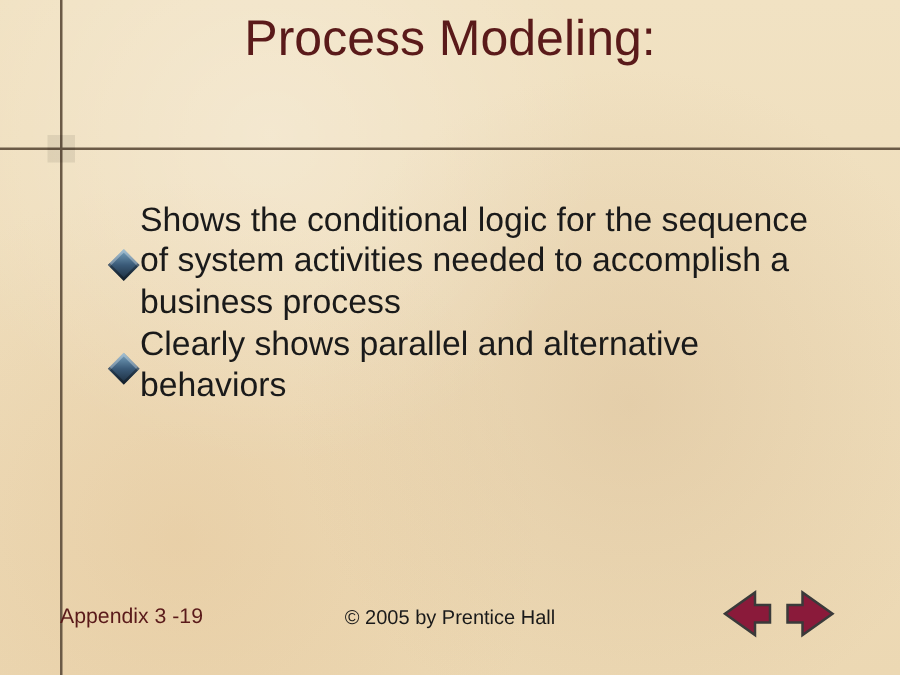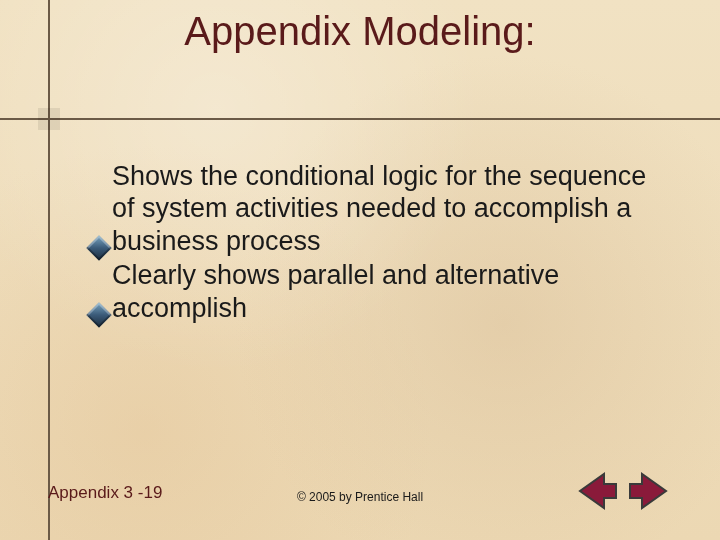--- a/index.html
+++ b/index.html
@@ -54,21 +54,21 @@
     background: rgba(0,0,0,0.08);
   }
   .content {
     position: absolute;
     left: 90px;
     top: 160px;
     width: 580px;
   }
   .bullet {
     display: flex;
-    align-items: flex-end;
+    align-items: center;
     font-size: 27px;
     line-height: 1.2;
     color: #1a1a1a;
     margin-bottom: 2px;
   }
   .bullet-icon {
     flex: 0 0 auto;
     width: 18px;
     height: 18px;
     margin-top: 7px;
@@ -87,21 +87,21 @@
     bottom: 37px;
     font-size: 17px;
     color: #5a1a1a;
   }
   .footer-center {
     position: absolute;
     left: 0;
     width: 720px;
     bottom: 36px;
     text-align: center;
-    font-size: 12px;
+    font-size: 16px;
     color: #1a1a1a;
   }
   .navbtn {
     position: absolute;
     bottom: 26px;
     width: 46px;
     height: 46px;
     cursor: pointer;
   }
   .navbtn.left { right: 100px; }
@@ -111,31 +111,31 @@
 </head>
 <body>
 
 <div class="slide">
 
   <div class="vline"></div>
   <div class="hline"></div>
   <div class="cross-shadow-h"></div>
 
   <div class="title">
-    <span>Appendix Modeling:</span><br>
+    <span>Process Modeling:</span><br>
   </div>
 
   <div class="content">
     <div class="bullet">
       <div class="bullet-icon"></div>
       <div class="bullet-text">Shows the conditional logic for the sequence of system activities needed to accomplish a business process</div>
     </div>
     <div class="bullet">
       <div class="bullet-icon"></div>
-      <div class="bullet-text">Clearly shows parallel and alternative accomplish</div>
+      <div class="bullet-text">Clearly shows parallel and alternative behaviors</div>
     </div>
   </div>
 
   <div class="footer-left">Appendix 3 -19</div>
   <div class="footer-center">© 2005 by Prentice Hall</div>
 
   <div class="navbtn left">
     <svg viewBox="0 0 46 46">
       <polygon points="30,6 30,16 42,16 42,30 30,30 30,40 6,23" fill="#8a1a3a" stroke="#3a3a3a" stroke-width="2"></polygon>
     </svg>

